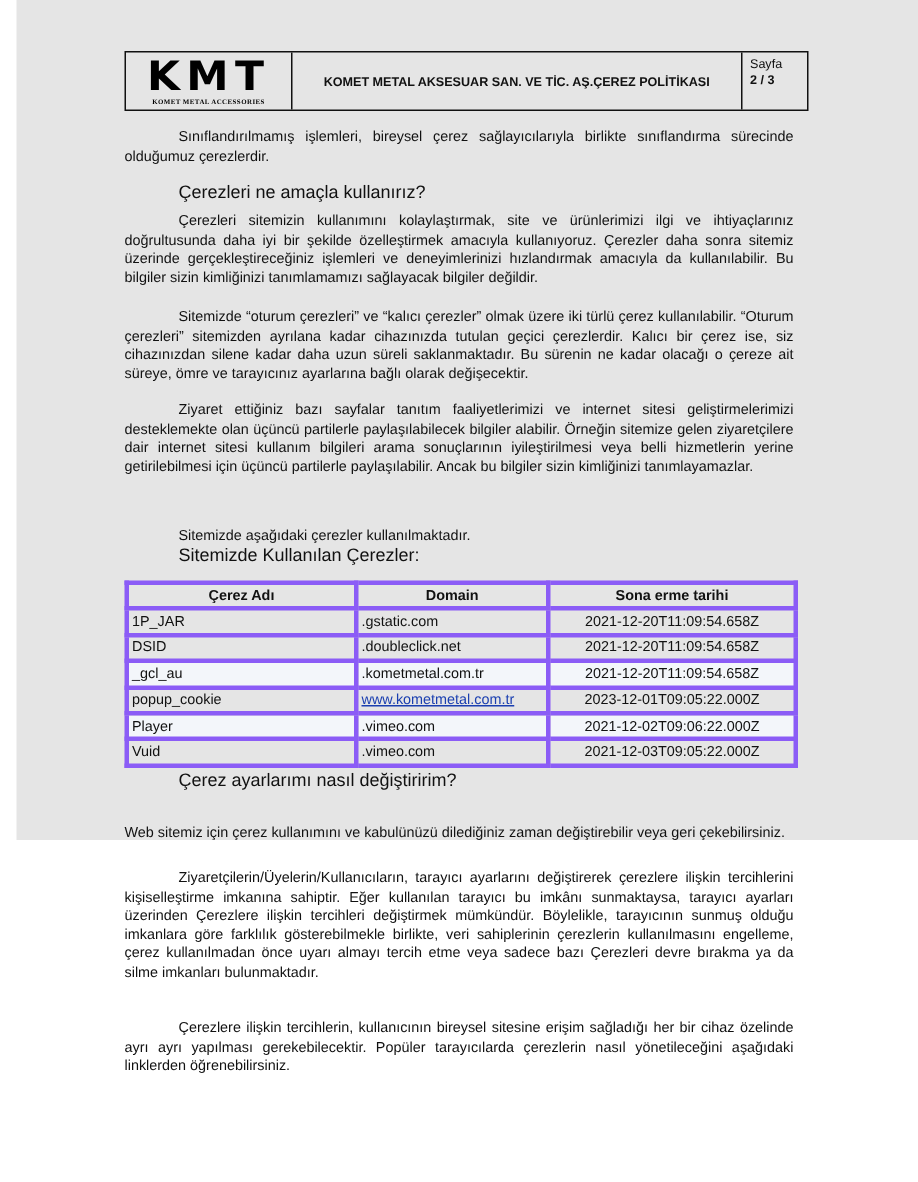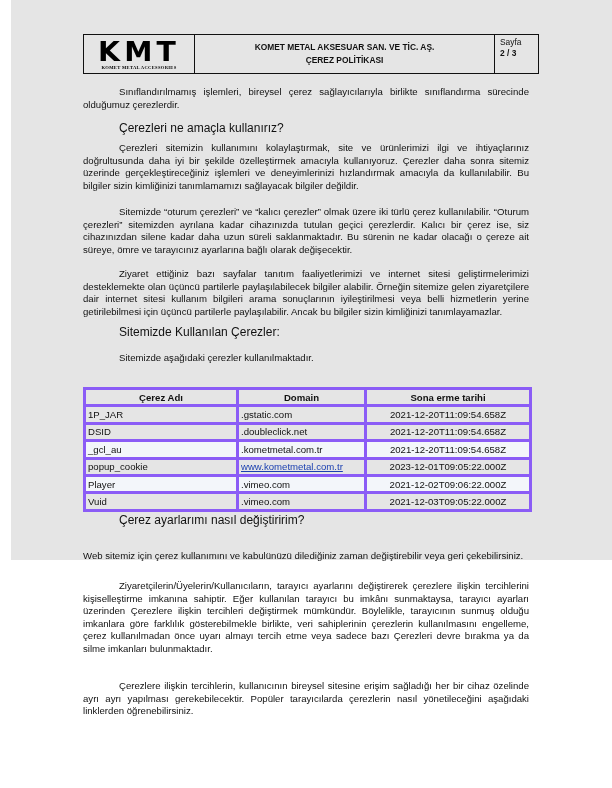--- a/index.html
+++ b/index.html
@@ -56,21 +56,20 @@
       font-weight: bold;
       letter-spacing: 0.3px;
       line-height: 6px;
       color: #000;
       white-space: nowrap;
     }
     .title-cell {
       flex: 1;
       border-right: 1px solid #111;
       display: flex;
-      flex-direction: column;
       align-items: center;
       justify-content: center;
       font-family: "Liberation Sans", sans-serif;
       font-weight: bold;
       font-size: 8.4px;
       line-height: 13px;
       box-sizing: border-box;
     }
     .page-cell {
       width: 43px;
@@ -168,21 +167,21 @@
   <p class="para indent" style="top:86px;">Sınıflandırılmamış işlemleri, bireysel çerez sağlayıcılarıyla birlikte sınıflandırma sürecinde olduğumuz çerezlerdir.</p>
 
   <p class="heading" style="top:122px;">Çerezleri ne amaçla kullanırız?</p>
 
   <p class="para indent" style="top:142px;">Çerezleri sitemizin kullanımını kolaylaştırmak, site ve ürünlerimizi ilgi ve ihtiyaçlarınız doğrultusunda daha iyi bir şekilde özelleştirmek amacıyla kullanıyoruz. Çerezler daha sonra sitemiz üzerinde gerçekleştireceğiniz işlemleri ve deneyimlerinizi hızlandırmak amacıyla da kullanılabilir. Bu bilgiler sizin kimliğinizi tanımlamamızı sağlayacak bilgiler değildir.</p>
 
   <p class="para indent" style="top:206px;">Sitemizde “oturum çerezleri” ve “kalıcı çerezler” olmak üzere iki türlü çerez kullanılabilir. “Oturum çerezleri” sitemizden ayrılana kadar cihazınızda tutulan geçici çerezlerdir. Kalıcı bir çerez ise, siz cihazınızdan silene kadar daha uzun süreli saklanmaktadır. Bu sürenin ne kadar olacağı o çereze ait süreye, ömre ve tarayıcınız ayarlarına bağlı olarak değişecektir.</p>
 
   <p class="para indent" style="top:268px;">Ziyaret ettiğiniz bazı sayfalar tanıtım faaliyetlerimizi ve internet sitesi geliştirmelerimizi desteklemekte olan üçüncü partilerle paylaşılabilecek bilgiler alabilir. Örneğin sitemize gelen ziyaretçilere dair internet sitesi kullanım bilgileri arama sonuçlarının iyileştirilmesi veya belli hizmetlerin yerine getirilebilmesi için üçüncü partilerle paylaşılabilir. Ancak bu bilgiler sizin kimliğinizi tanımlayamazlar.</p>
 
-  <p class="heading" style="top:326px;">Sitemizde Kullanılan Çerezler:</p>
+  <p class="heading" style="top:364px;">Sitemizde Kullanılan Çerezler:</p>
 
   <p class="intro-line" style="top:352px;">Sitemizde aşağıdaki çerezler kullanılmaktadır.</p>
 
   <table class="cookie-table">
     <colgroup>
       <col style="width:153px;">
       <col style="width:128px;">
       <col style="width:165px;">
     </colgroup>
     <thead>

